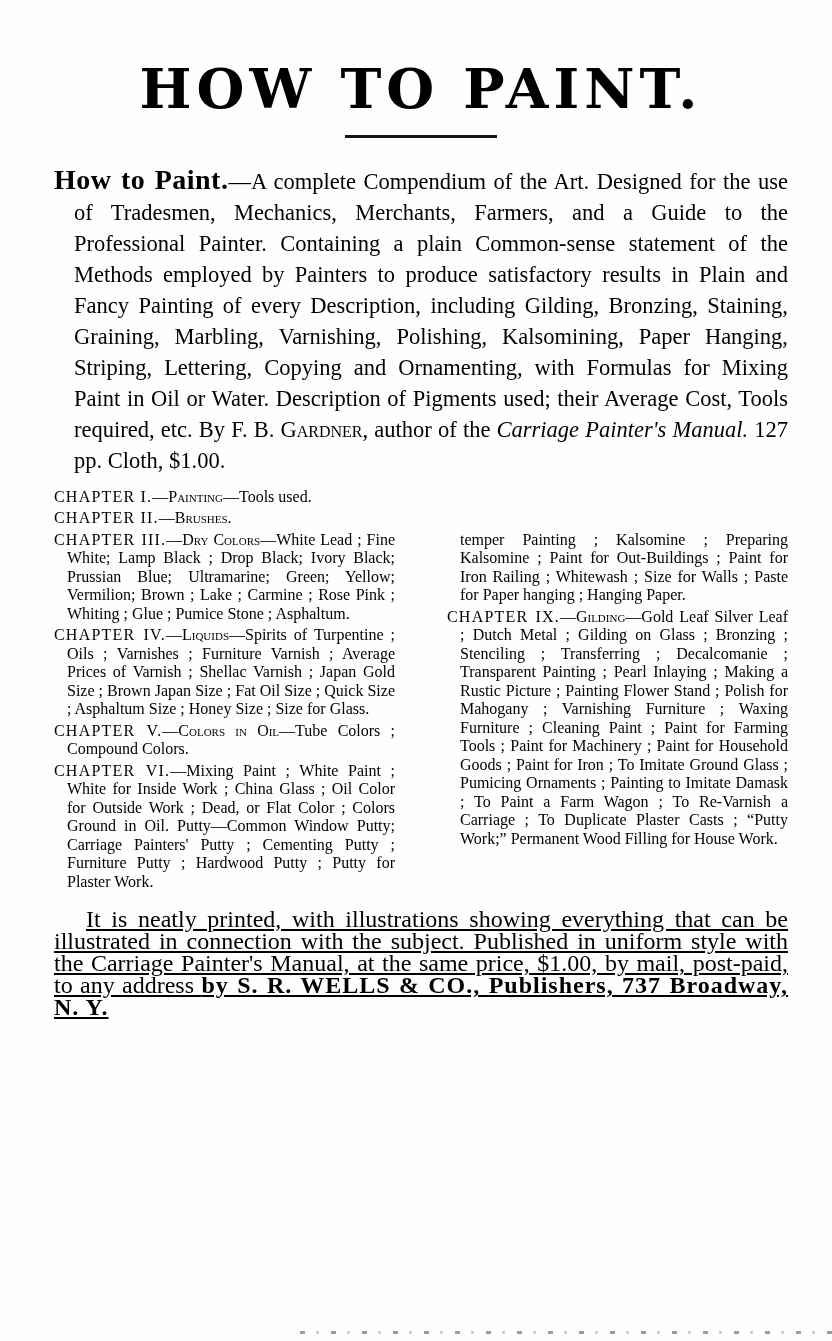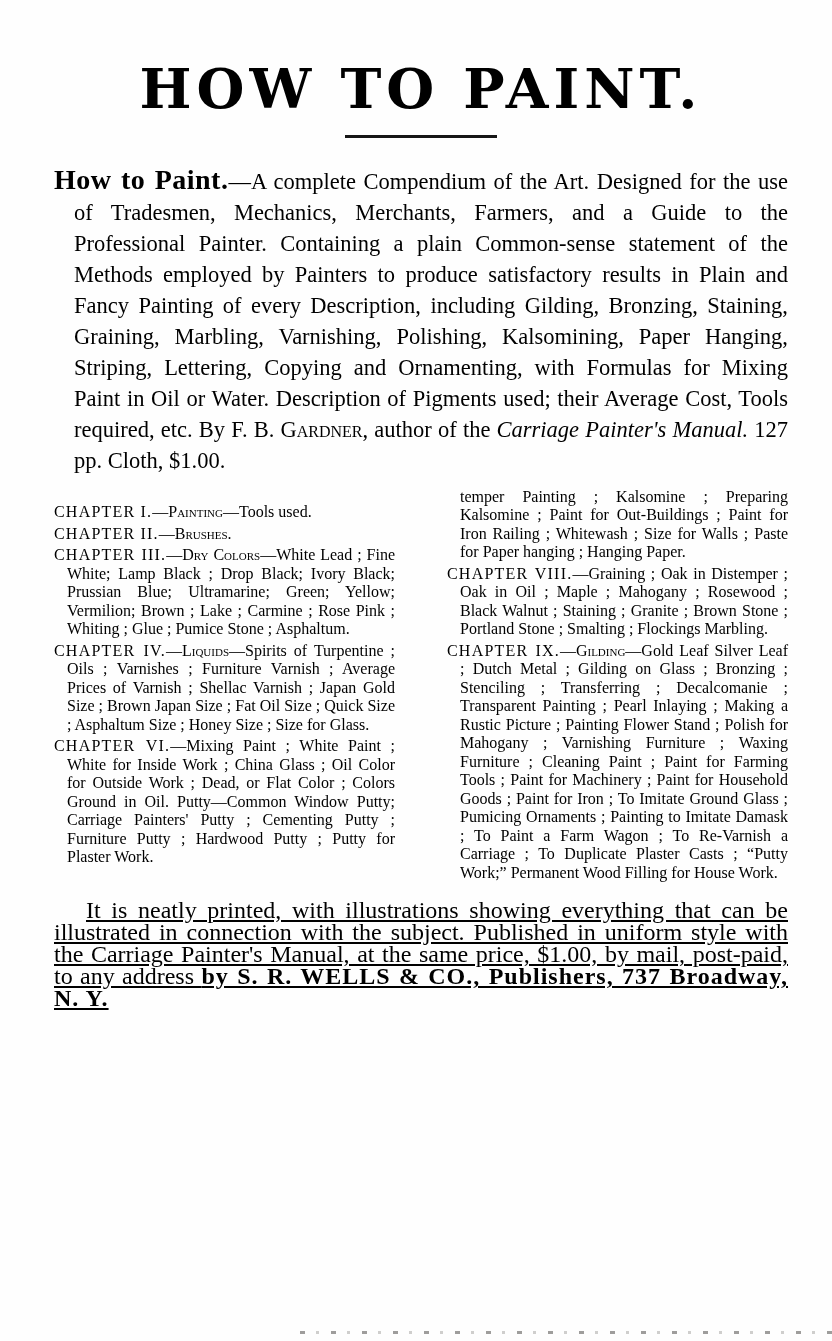--- a/index.html
+++ b/index.html
@@ -120,28 +120,28 @@
   <p class="intro hang"><span class="lead">How to Paint.</span><span>—A complete Compendium of the Art. Designed for the use of Tradesmen, Mechanics, Merchants, Farmers, and a Guide to the Professional Painter. Containing a plain Common-sense statement of the Methods employed by Painters to produce satisfactory results in Plain and Fancy Painting of every Description, including Gilding, Bronzing, Staining, Graining, Marbling, Varnishing, Polishing, Kalsomining, Paper Hanging, Striping, Lettering, Copying and Ornamenting, with Formulas for Mixing Paint in Oil or Water. Description of Pigments used; their Average Cost, Tools required, etc. By F. B. </span><span class="sc">Gardner</span><span>, author of the </span><span class="it">Carriage Painter's Manual.</span><span> 127 pp. Cloth, $1.00.</span></p>
 
 
   <div class="contents">
 
     <div class="col left">
       <p class="chap"><span class="chap-label">CHAPTER I.</span><span class="sc">—Painting</span><span>—Tools used.</span></p>
       <p class="chap"><span class="chap-label">CHAPTER II.</span><span class="sc">—Brushes.</span><span></span></p>
       <p class="chap"><span class="chap-label">CHAPTER III.</span><span class="sc">—Dry Colors</span><span>—White Lead ; Fine White; Lamp Black ; Drop Black; Ivory Black; Prussian Blue; Ultramarine; Green; Yellow; Vermilion; Brown ; Lake ; Carmine ; Rose Pink ; Whiting ; Glue ; Pumice Stone ; Asphaltum.</span></p>
       <p class="chap"><span class="chap-label">CHAPTER IV.</span><span class="sc">—Liquids</span><span>—Spirits of Turpentine ; Oils ; Varnishes ; Furniture Varnish ; Average Prices of Varnish ; Shellac Varnish ; Japan Gold Size ; Brown Japan Size ; Fat Oil Size ; Quick Size ; Asphaltum Size ; Honey Size ; Size for Glass.</span></p>
+      <p class="chap"><span class="chap-label">CHAPTER V.</span><span class="sc">—Colors in Oil</span><span>—Tube Colors ; Compound Colors.</span></p>
       <p class="chap"><span class="chap-label">CHAPTER VI.</span><span class="sc"></span><span>—Mixing Paint ; White Paint ; White for Inside Work ; China Glass ; Oil Color for Outside Work ; Dead, or Flat Color ; Colors Ground in Oil. Putty—Common Window Putty; Carriage Painters' Putty ; Cementing Putty ; Furniture Putty ; Hardwood Putty ; Putty for Plaster Work.</span></p>
     </div>
 
     <div class="divider"></div>
 
     <div class="col right">
       <p class="chap cont"><span>temper Painting ; Kalsomine ; Preparing Kalsomine ; Paint for Out-Buildings ; Paint for Iron Railing ; Whitewash ; Size for Walls ; Paste for Paper hanging ; Hanging Paper.</span></p>
-      <p class="chap"><span class="chap-label">CHAPTER VIII.</span><span class="sc"></span><span>—Graining ; Oak in Distemper ; Oak in Oil ; Maple ; Mahogany ; Rosewood ; Black Walnut ; Staining ; Granite ; Brown Stone ; Portland Stone ; Smalting ; Flockings Marbling.</span></p>
       <p class="chap"><span class="chap-label">CHAPTER IX.</span><span class="sc">—Gilding</span><span>—Gold Leaf Silver Leaf ; Dutch Metal ; Gilding on Glass ; Bronzing ; Stenciling ; Transferring ; Decalcomanie ; Transparent Painting ; Pearl Inlaying ; Making a Rustic Picture ; Painting Flower Stand ; Polish for Mahogany ; Varnishing Furniture ; Waxing Furniture ; Cleaning Paint ; Paint for Farming Tools ; Paint for Machinery ; Paint for Household Goods ; Paint for Iron ; To Imitate Ground Glass ; Pumicing Ornaments ; Painting to Imitate Damask ; To Paint a Farm Wagon ; To Re-Varnish a Carriage ; To Duplicate Plaster Casts ; “Putty Work;” Permanent Wood Filling for House Work.</span></p>
     </div>
 
   </div>
 
   <p class="footer"><span>It is neatly printed, with illustrations showing everything that can be illustrated in connection with the subject. Published in uniform style with the Carriage Painter's Manual, at the same price, $1.00, by mail, post-paid, to any address </span><span class="pub">by S. R. WELLS &amp; CO., Publishers, 737 Broadway, N. Y.</span></p>
 
   <div class="artifact"></div>
 
 </div>

